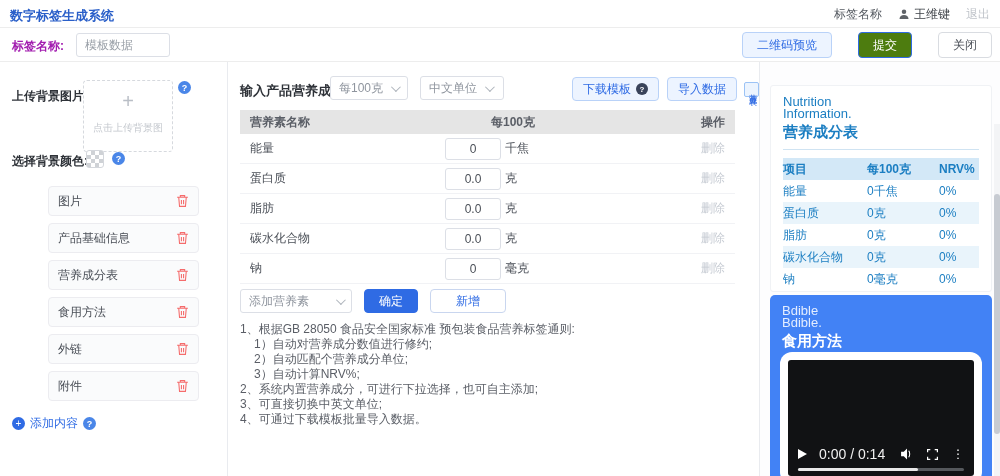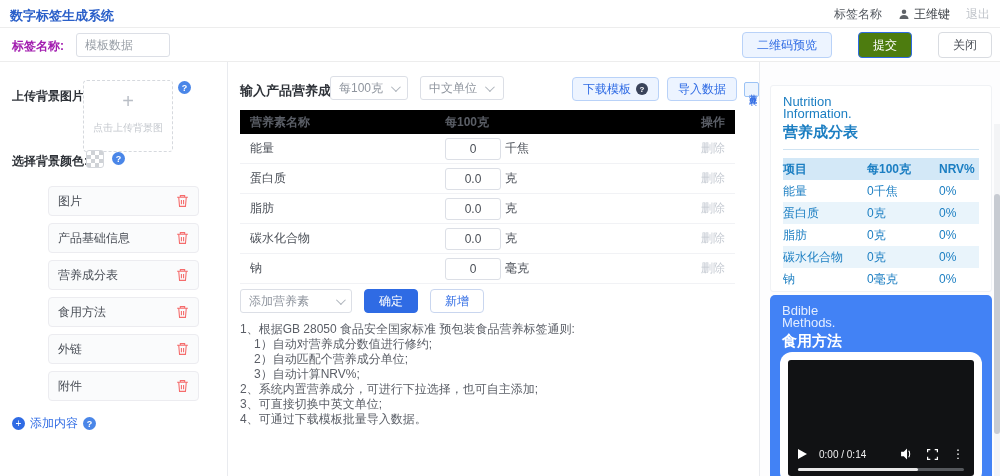--- a/index.html
+++ b/index.html
@@ -50,33 +50,33 @@
   .plus-ic { display:inline-flex; width:13px; height:13px; border-radius:50%; background:#2f6be4; color:#fff; font-size:10px; line-height:13px; align-items:center; justify-content:center; }
   
   .mid-title { position:absolute; left:12px; top:20px; font-size:13px; font-weight:bold; color:#2e3238; }
   .mini-select { position:absolute; top:14px; height:24px; border:1px solid #dcdfe6; border-radius:3px; background:#fff;
     display:flex; align-items:center; padding:0 8px; color:#8f959e; gap:8px; cursor:pointer; }
   .caret { width:7px; height:7px; border-right:1px solid #aeb4bc; border-bottom:1px solid #aeb4bc; transform:rotate(45deg) translateY(-2px); }
   .mid-btns { position:absolute; right:22px; top:15px; display:flex; gap:8px; }
   .btn-sm { height:24px; padding:0 10px; border-radius:4px; background:#edf4ff; border:1px solid #b9d2f8; color:#2f6be4; display:flex; align-items:center; gap:5px; cursor:pointer; }
   .dark-q { display:inline-flex; width:12px; height:12px; border-radius:50%; background:#39435a; color:#fff; font-size:8px; align-items:center; justify-content:center; font-weight:bold; }
   .nut-table { position:absolute; left:12px; right:24px; top:48px; }
-  .nt-head { display:flex; height:24px; align-items:center; background:#000000; font-weight:bold; color:#5a5e66; }
+  .nt-head { display:flex; height:24px; align-items:center; background:#e5e5e5; font-weight:bold; color:#5a5e66;gap:46px; }
   .nt-head .c1 { width:205px; padding-left:10px; }
   .nt-head .c2 { width:160px; }
   .nt-head .c3 { margin-left:auto; padding-right:10px; }
   .nt-row { display:flex; height:30px; align-items:center; border-bottom:1px solid #f1f2f5; color:#4a4f57; }
   .nt-row .nname { width:205px; padding-left:10px; }
   .nt-row input { width:56px; height:22px; border:1px solid #dcdfe6; border-radius:3px; text-align:center; font-size:12px; color:#4a4f57; font-family:"Liberation Sans",sans-serif; }
   .nt-row .unit { margin-left:4px; width:80px; }
   .nt-row .del { margin-left:auto; padding-right:10px; color:#c6cbd3; cursor:pointer; }
   .nut-ctl { position:absolute; left:12px; top:227px; display:flex; gap:12px; align-items:center; }
   .nut-ctl .sel { position:static; width:112px; justify-content:space-between; }
   .btn-confirm { width:54px; height:24px; background:#2f6be4; color:#fff; border:1px solid #2f6be4; border-radius:4px; display:flex; align-items:center; justify-content:center; cursor:pointer; }
-  .btn-addnew { width:54px; height:24px; background:#fff; color:#2f6be4; border:1px solid #c9d6ef; border-radius:4px; display:flex; align-items:center; justify-content:center; cursor:pointer; }
+  .btn-addnew { width:76px; height:24px; background:#fff; color:#2f6be4; border:1px solid #c9d6ef; border-radius:4px; display:flex; align-items:center; justify-content:center; cursor:pointer; }
   .notes { position:absolute; left:12px; top:260px; right:20px; color:#5a5e66; line-height:14px; }
   .notes div { margin-bottom:1px; }
   .notes .pad { padding-left:14px; }
   
   .vtab { position:absolute; left:744px; top:82px; writing-mode:vertical-rl; font-size:8px; letter-spacing:1px;
     color:#2f6be4; background:#ecf4fe; border:1px solid #9cc3f5; border-radius:2px; padding:4px 1px; cursor:pointer; }
   
   .card1 { position:absolute; left:10px; top:23px; width:222px; height:207px; background:#fff; border:1px solid #f0f2f5; border-radius:3px; padding:10px 12px; }
   .en-sub { font-size:13px; line-height:12px; color:#1b7ec2; }
   .pv-title { margin-top:3px; font-size:15px; font-weight:bold; color:#1b7ec2; }
@@ -88,21 +88,21 @@
   .pv-r .pc1 { width:84px; }
   .pv-r .pc2 { width:72px; }
   .pv-r .pc3 { flex:1; }
   .card2 { position:absolute; left:10px; top:233px; width:222px; height:200px; background:#4282f5; border-radius:5px; padding:10px 12px; }
   .card2 .en-sub { color:#e3edff; }
   .card2 .pv-title { color:#fff; }
   .video-wrap { position:absolute; left:10px; top:57px; right:10px; height:132px; background:#fff; border-radius:12px; padding:8px; }
   .video { position:relative; width:100%; height:100%; background:#111214; border-radius:3px; overflow:hidden; }
   .vc-row { position:absolute; left:10px; right:10px; bottom:14px; height:16px; display:flex; align-items:center; color:#fff; }
   .play-tri { width:0; height:0; border-left:9px solid #fff; border-top:5.5px solid transparent; border-bottom:5.5px solid transparent; cursor:pointer; }
-  .vtime { margin-left:12px; font-size:10px; color:#f0f0f0; }
+  .vtime { margin-left:12px; font-size:14px; color:#f0f0f0; }
   .vc-right { margin-left:auto; display:flex; align-items:center; gap:14px; }
   .kebab { color:#fff; font-size:12px; line-height:12px; cursor:pointer; }
   .progress { position:absolute; left:10px; right:10px; bottom:5px; height:3px; background:#55585c; border-radius:2px; cursor:pointer; }
   .progress .buf { position:absolute; left:0; top:0; bottom:0; width:72%; background:#e8e8e8; border-radius:2px; }
   
   .sb-track { position:absolute; right:0; top:62px; bottom:0; width:6px; background:#f3f4f6; }
   .sb-thumb { position:absolute; right:0; top:70px; width:6px; height:240px; background:#c7cbd2; border-radius:3px; cursor:pointer; }
   svg { display:block; }
 </style>
 </head>
@@ -311,21 +311,21 @@
         <div class="pv-r">
           <span class="pc1">钠</span>
           <span class="pc2">0毫克</span>
           <span class="pc3">0%</span>
         </div>
       </div>
     </div>
 
     <div class="card2">
       <div class="en-sub">Bdible</div>
-      <div class="en-sub">Methods.</div>
+      <div class="en-sub">Bdible.</div>
       <div class="pv-title">食用方法</div>
       <div class="video-wrap">
         <div class="video">
           <div class="vc-row">
             <span class="play-tri"></span>
             <span class="vtime">0:00 / 0:14</span>
             <span class="vc-right">
               <span>
                 <svg width="13" height="12" viewBox="0 0 24 22">
                     <path d="M2 7h5l6-6v20l-6-6H2z" fill="#fff"></path>

